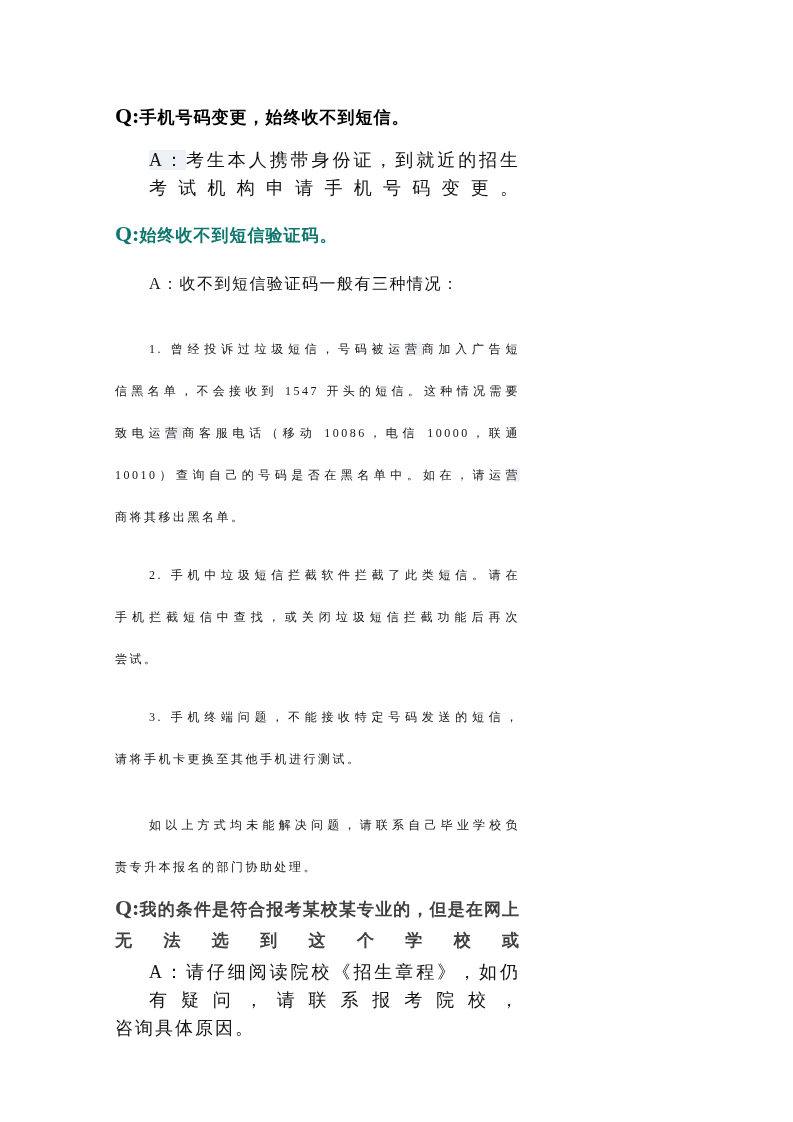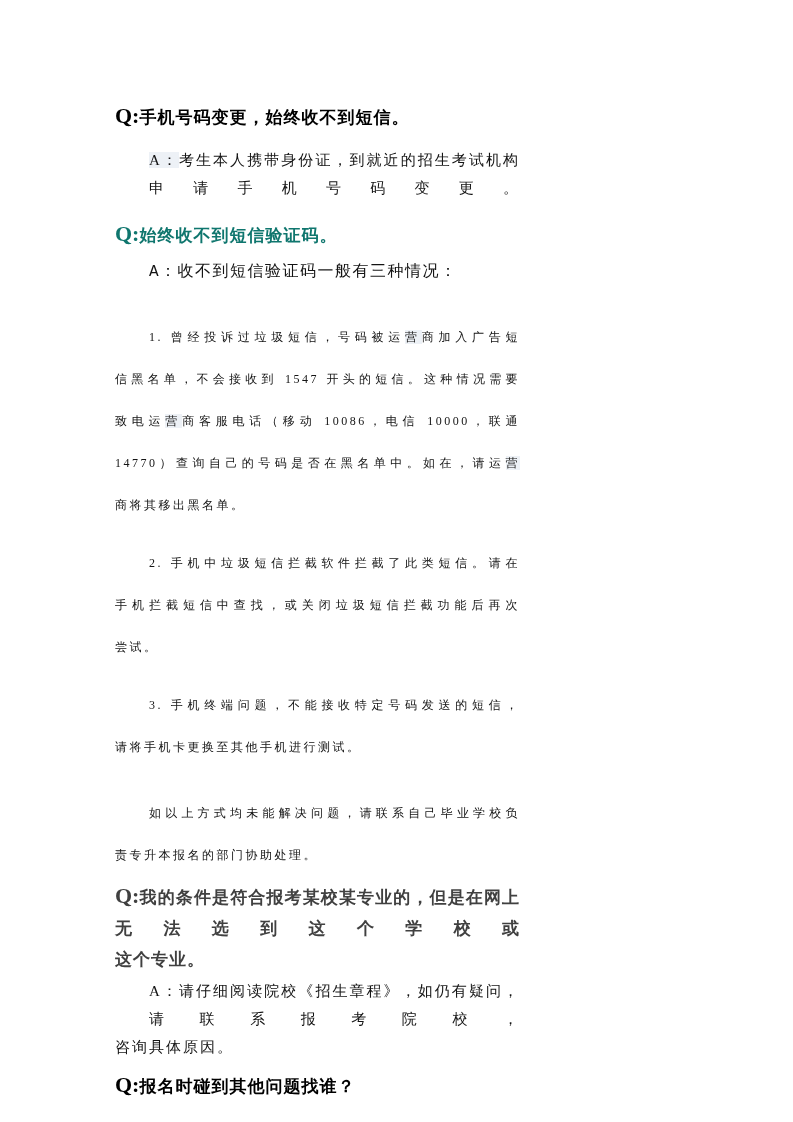--- a/index.html
+++ b/index.html
@@ -30,21 +30,21 @@
   }
   .q .qmark {
     font-family: "Liberation Serif", "DejaVu Serif", serif;
     font-weight: 700;
     font-size: 22px;
     letter-spacing: 0;
   }
 
   
   .a-sm {
-    font-size: 15px;
+    font-size: 18px;
     line-height: 28px;
     letter-spacing: 2px;
     font-weight: 400;
   }
 
   
   .a-mid {
     font-size: 16px;
     line-height: 34px;
     letter-spacing: 1.5px;
@@ -56,21 +56,21 @@
     font-size: 12px;
     line-height: 42px;
     letter-spacing: 2.5px;
     font-weight: 400;
   }
 
   
   .page > .block:nth-child(1)  { margin-top: 0; }    
   .page > .block:nth-child(2)  { margin-top: 13px; } 
   .page > .block:nth-child(3)  { margin-top: 16px; } 
-  .page > .block:nth-child(4)  { margin-top: 4px; font-family: Liberation Mono, monospace; }  
+  .page > .block:nth-child(4)  { margin-top: 16px; }  
   .page > .block:nth-child(5)  { margin-top: 27px; } 
   .page > .block:nth-child(6)  { margin-top: 16px; } 
   .page > .block:nth-child(7)  { margin-top: 16px; } 
   .page > .block:nth-child(8)  { margin-top: 24px; } 
   .page > .block:nth-child(9)  { margin-top: 4px; }  
   .page > .block:nth-child(10) { margin-top: 2px; }  
   .page > .block:nth-child(11) { margin-top: 8px; }  
 
   .hl {  }
 </style>
@@ -88,40 +88,36 @@
     <div class="block q" style="color: #0f766e;">
       <div class="line"><span class="qmark">Q:</span><span>始终收不到短信验证码。</span></div>
     </div>
     <div class="block a-mid">
       <div class="line indent"><span>A：收不到短信验证码一般有三种情况：</span></div>
     </div>
     <div class="block body-p">
       <div class="line fill indent"><span>1. 曾经投诉过垃圾短信，号码被运</span><span class="hl" style="background-color: rgb(237, 241, 246);">营</span><span>商加入广告短</span></div>
       <div class="line fill"><span>信黑名单，不会接收到 1547 开头的短信。这种情况需要</span></div>
       <div class="line fill"><span>致电运</span><span class="hl" style="background-color: rgb(237, 241, 246);">营</span><span>商客服电话（移动 10086，电信 10000，联通</span></div>
-      <div class="line fill"><span>14770）查询自己的号码是否在黑名单中。如在，请运</span><span class="hl" style="background-color: rgb(237, 241, 246);">营</span></div>
+      <div class="line fill"><span>10010）查询自己的号码是否在黑名单中。如在，请运</span><span class="hl" style="background-color: rgb(237, 241, 246);">营</span></div>
       <div class="line"><span>商将其移出黑名单。</span></div>
     </div>
     <div class="block body-p">
       <div class="line fill indent"><span>2. 手机中垃圾短信拦截软件拦截了此类短信。请在</span></div>
       <div class="line fill"><span>手机拦截短信中查找，或关闭垃圾短信拦截功能后再次</span></div>
       <div class="line"><span>尝试。</span></div>
     </div>
     <div class="block body-p">
       <div class="line fill indent"><span>3. 手机终端问题，不能接收特定号码发送的短信，</span></div>
       <div class="line"><span>请将手机卡更换至其他手机进行测试。</span></div>
     </div>
     <div class="block body-p">
       <div class="line fill indent"><span>如以上方式均未能解决问题，请联系自己毕业学校负</span></div>
       <div class="line"><span>责专升本报名的部门协助处理。</span></div>
     </div>
     <div class="block q" style="color: #404040;">
       <div class="line fill"><span class="qmark">Q:</span><span>我的条件是符合报考某校某专业的，但是在网上无法选到这个学校或</span></div>
-      <div class="line"><span>这个专业。</span></div>
     </div>
     <div class="block a-sm">
       <div class="line fill indent"><span>A：请仔细阅读院校《招生章程》，如仍有疑问，请联系报考院校，</span></div>
       <div class="line"><span>咨询具体原因。</span></div>
     </div>
-    <div class="block q" style="color: rgb(0, 0, 0);">
-      <div class="line"><span class="qmark">Q:</span><span>报名时碰到其他问题找谁？</span></div>
-    </div>
   </div>
 
 </body></html>

